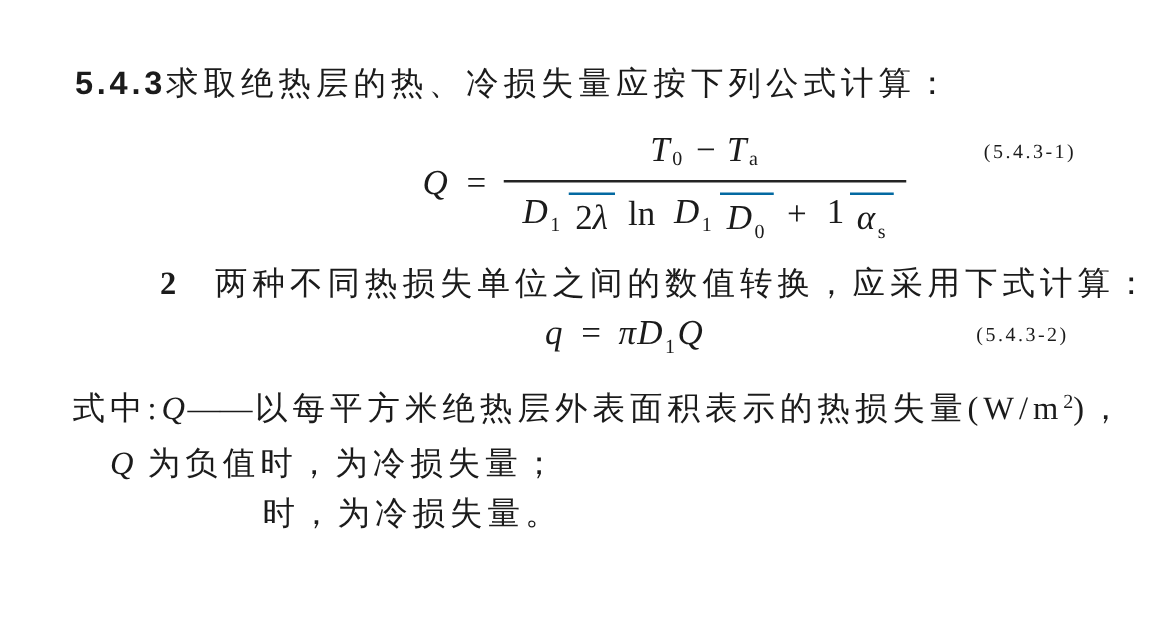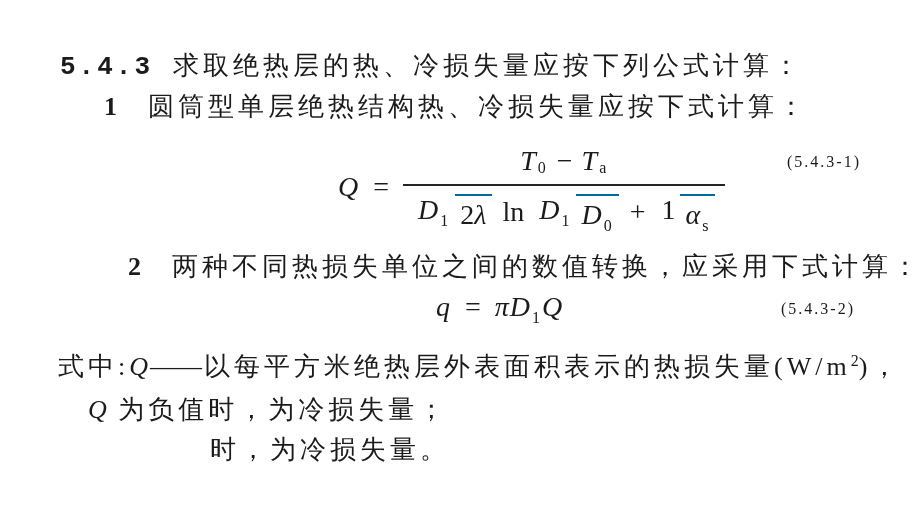--- a/index.html
+++ b/index.html
@@ -16,22 +16,21 @@
   .line {
     margin: 0;
     line-height: 40px;
     letter-spacing: 4px;
     white-space: nowrap;
   }
   .sec { padding-left: 60px; padding-top: 46px; }
   .secnum {
     font-weight: bold;
     letter-spacing: 3px;
-    margin-right: 20px;
-    font-family: Liberation Mono, monospace;
+    font-family: Liberation Sans, sans-serif;
   }
   .item { padding-left: 104px; }
   .item2sp { margin-top: 6px; margin-left: 24px; }
   .inum {
     font-weight: bold;
     display: inline-block;
     min-width: 20px;
     margin-right: 24px;
     letter-spacing: 0;
   }
@@ -112,21 +111,20 @@
   .leg4 { padding-left: 210px; }
   .dash { letter-spacing: 0; margin: 0 2px 0 1px; }
 </style>
 </head>
 <body>
 
 <div class="page">
 
   <p class="line sec"><span class="secnum">5.4.3</span><span>求取绝热层的热、冷损失量应按下列公式计算：</span></p>
 
-  <p class="line item"><span class="inum">1</span><span>圆筒型单层绝热结构热、冷损失量应按下式计算：</span></p>
 
   <div class="frow1">
     <span class="f1">
       <span class="var">Q</span>
       <span class="eqsign">=</span>
       <span class="bigfrac">
         <span class="bnum">
           <span class="var">T</span>
             <span class="ssub">0</span>
           <span class="op">−</span>

